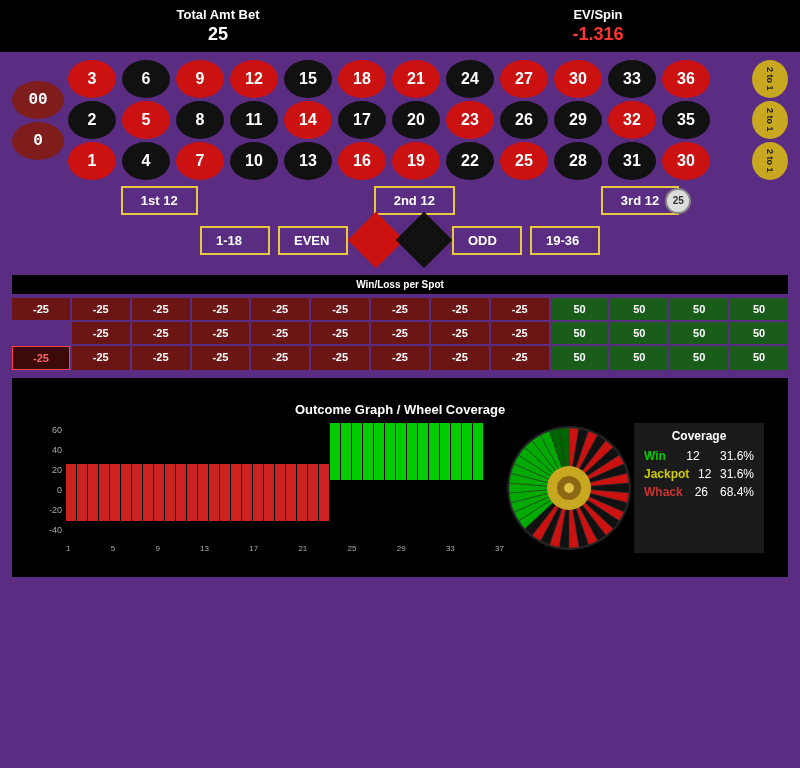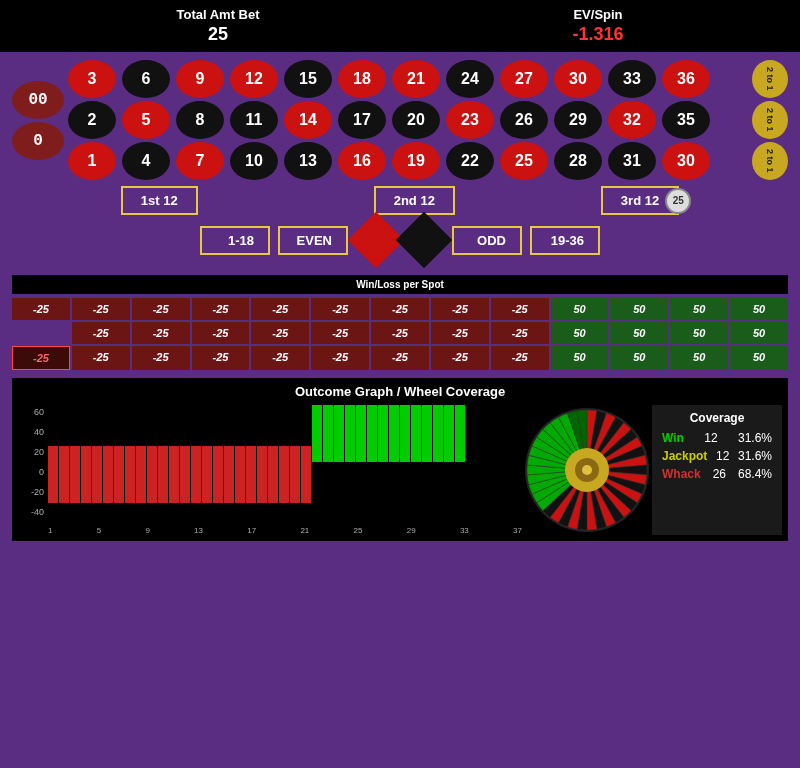--- a/index.html
+++ b/index.html
@@ -104,21 +104,21 @@
 
     .bet-box {
       border: 2px solid #e8c840;
       color: #fff;
       font-size: 13px;
       font-weight: bold;
       padding: 5px 14px;
       background: transparent;
       cursor: pointer;
       min-width: 70px;
-      text-align: right;
+      text-align: left;
     }
 
     .diamond-red {
       width: 40px;
       height: 40px;
       background: #cc1111;
       transform: rotate(45deg);
       cursor: pointer;
     }
     .diamond-black {
@@ -173,21 +173,20 @@
       font-size: 10px;
       font-weight: bold;
       padding: 4px;
       margin-bottom: 4px;
     }
 
     .wl-grid {
       display: grid;
       grid-template-columns: repeat(13, 1fr);
       gap: 2px;
-      font-style: italic;
     }
 
     .wl-cell {
       text-align: center;
       font-size: 11px;
       font-weight: bold;
       padding: 5px 2px;
       color: #fff;
     }
     .wl-cell.neg { background: #6b1515; color: #fff; }
@@ -199,21 +198,21 @@
       text-align: right;
       color: #aaa;
       font-size: 11px;
       padding: 2px 0;
     }
 
     
     #outcome-section {
       background: #000;
       margin: 4px 12px;
-      padding: 6px;
+      padding: 24px;
     }
 
     .outcome-title {
       color: #fff;
       text-align: center;
       font-size: 13px;
       font-weight: bold;
       margin-bottom: 6px;
     }
 

